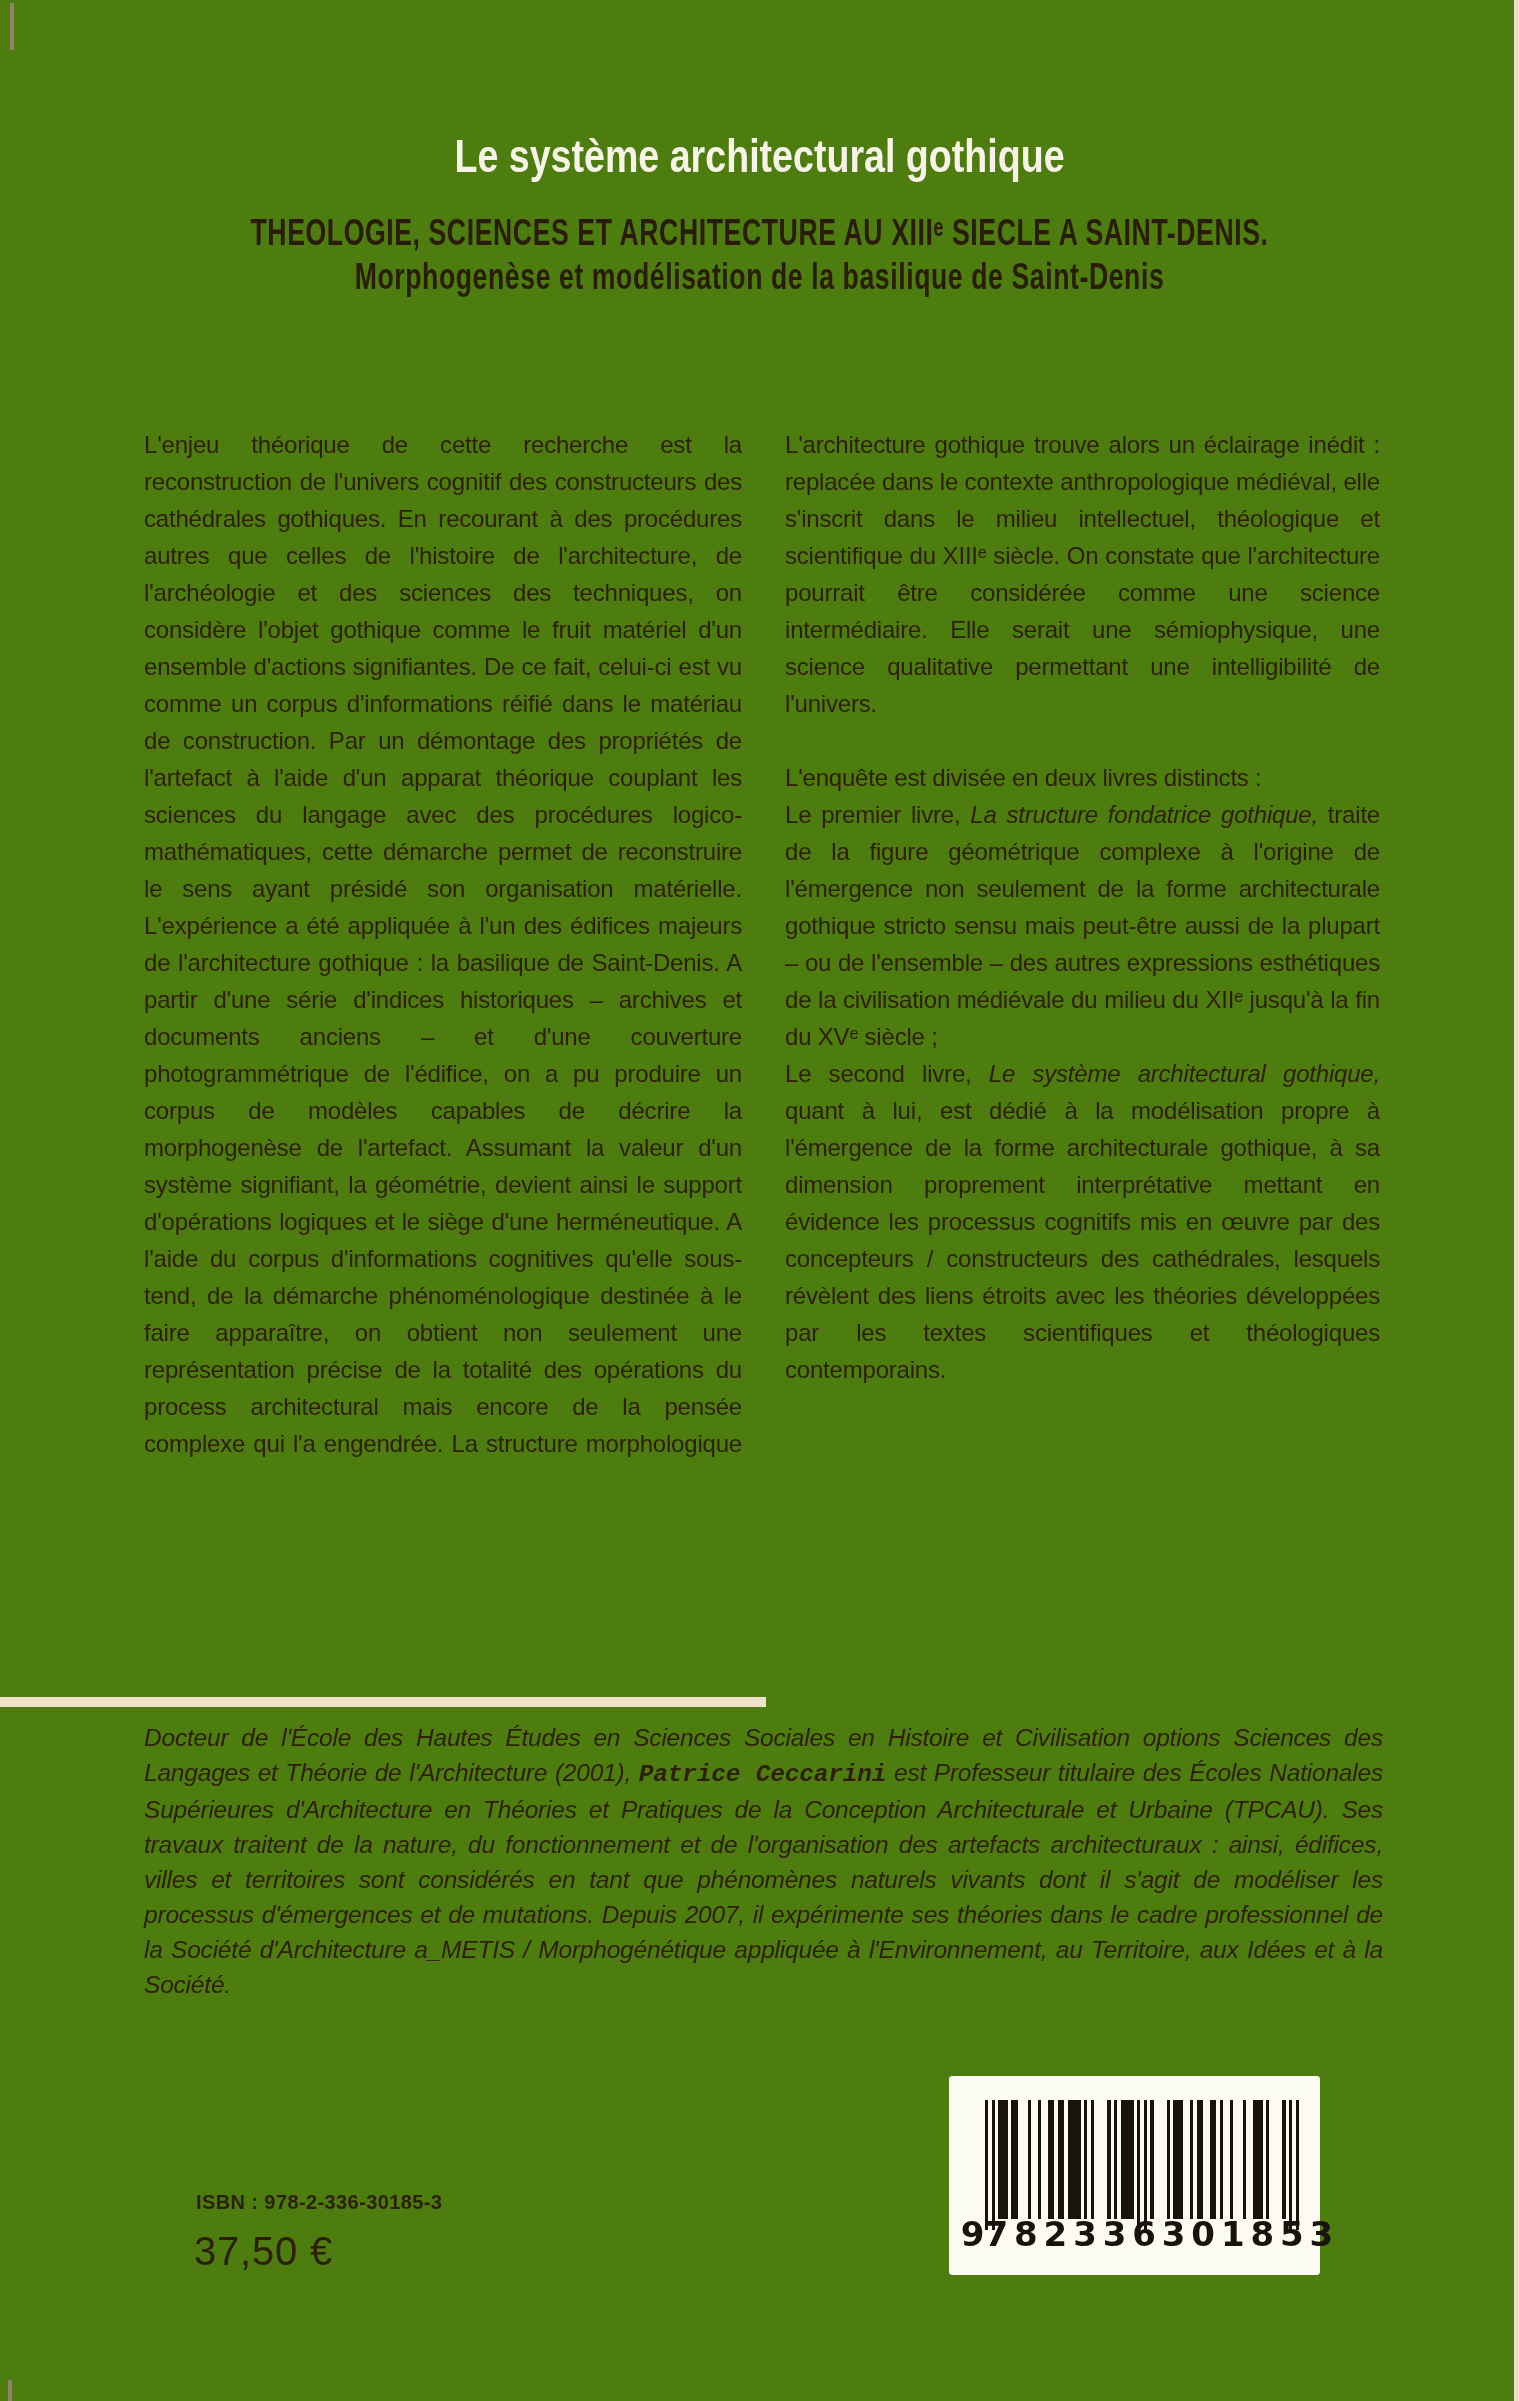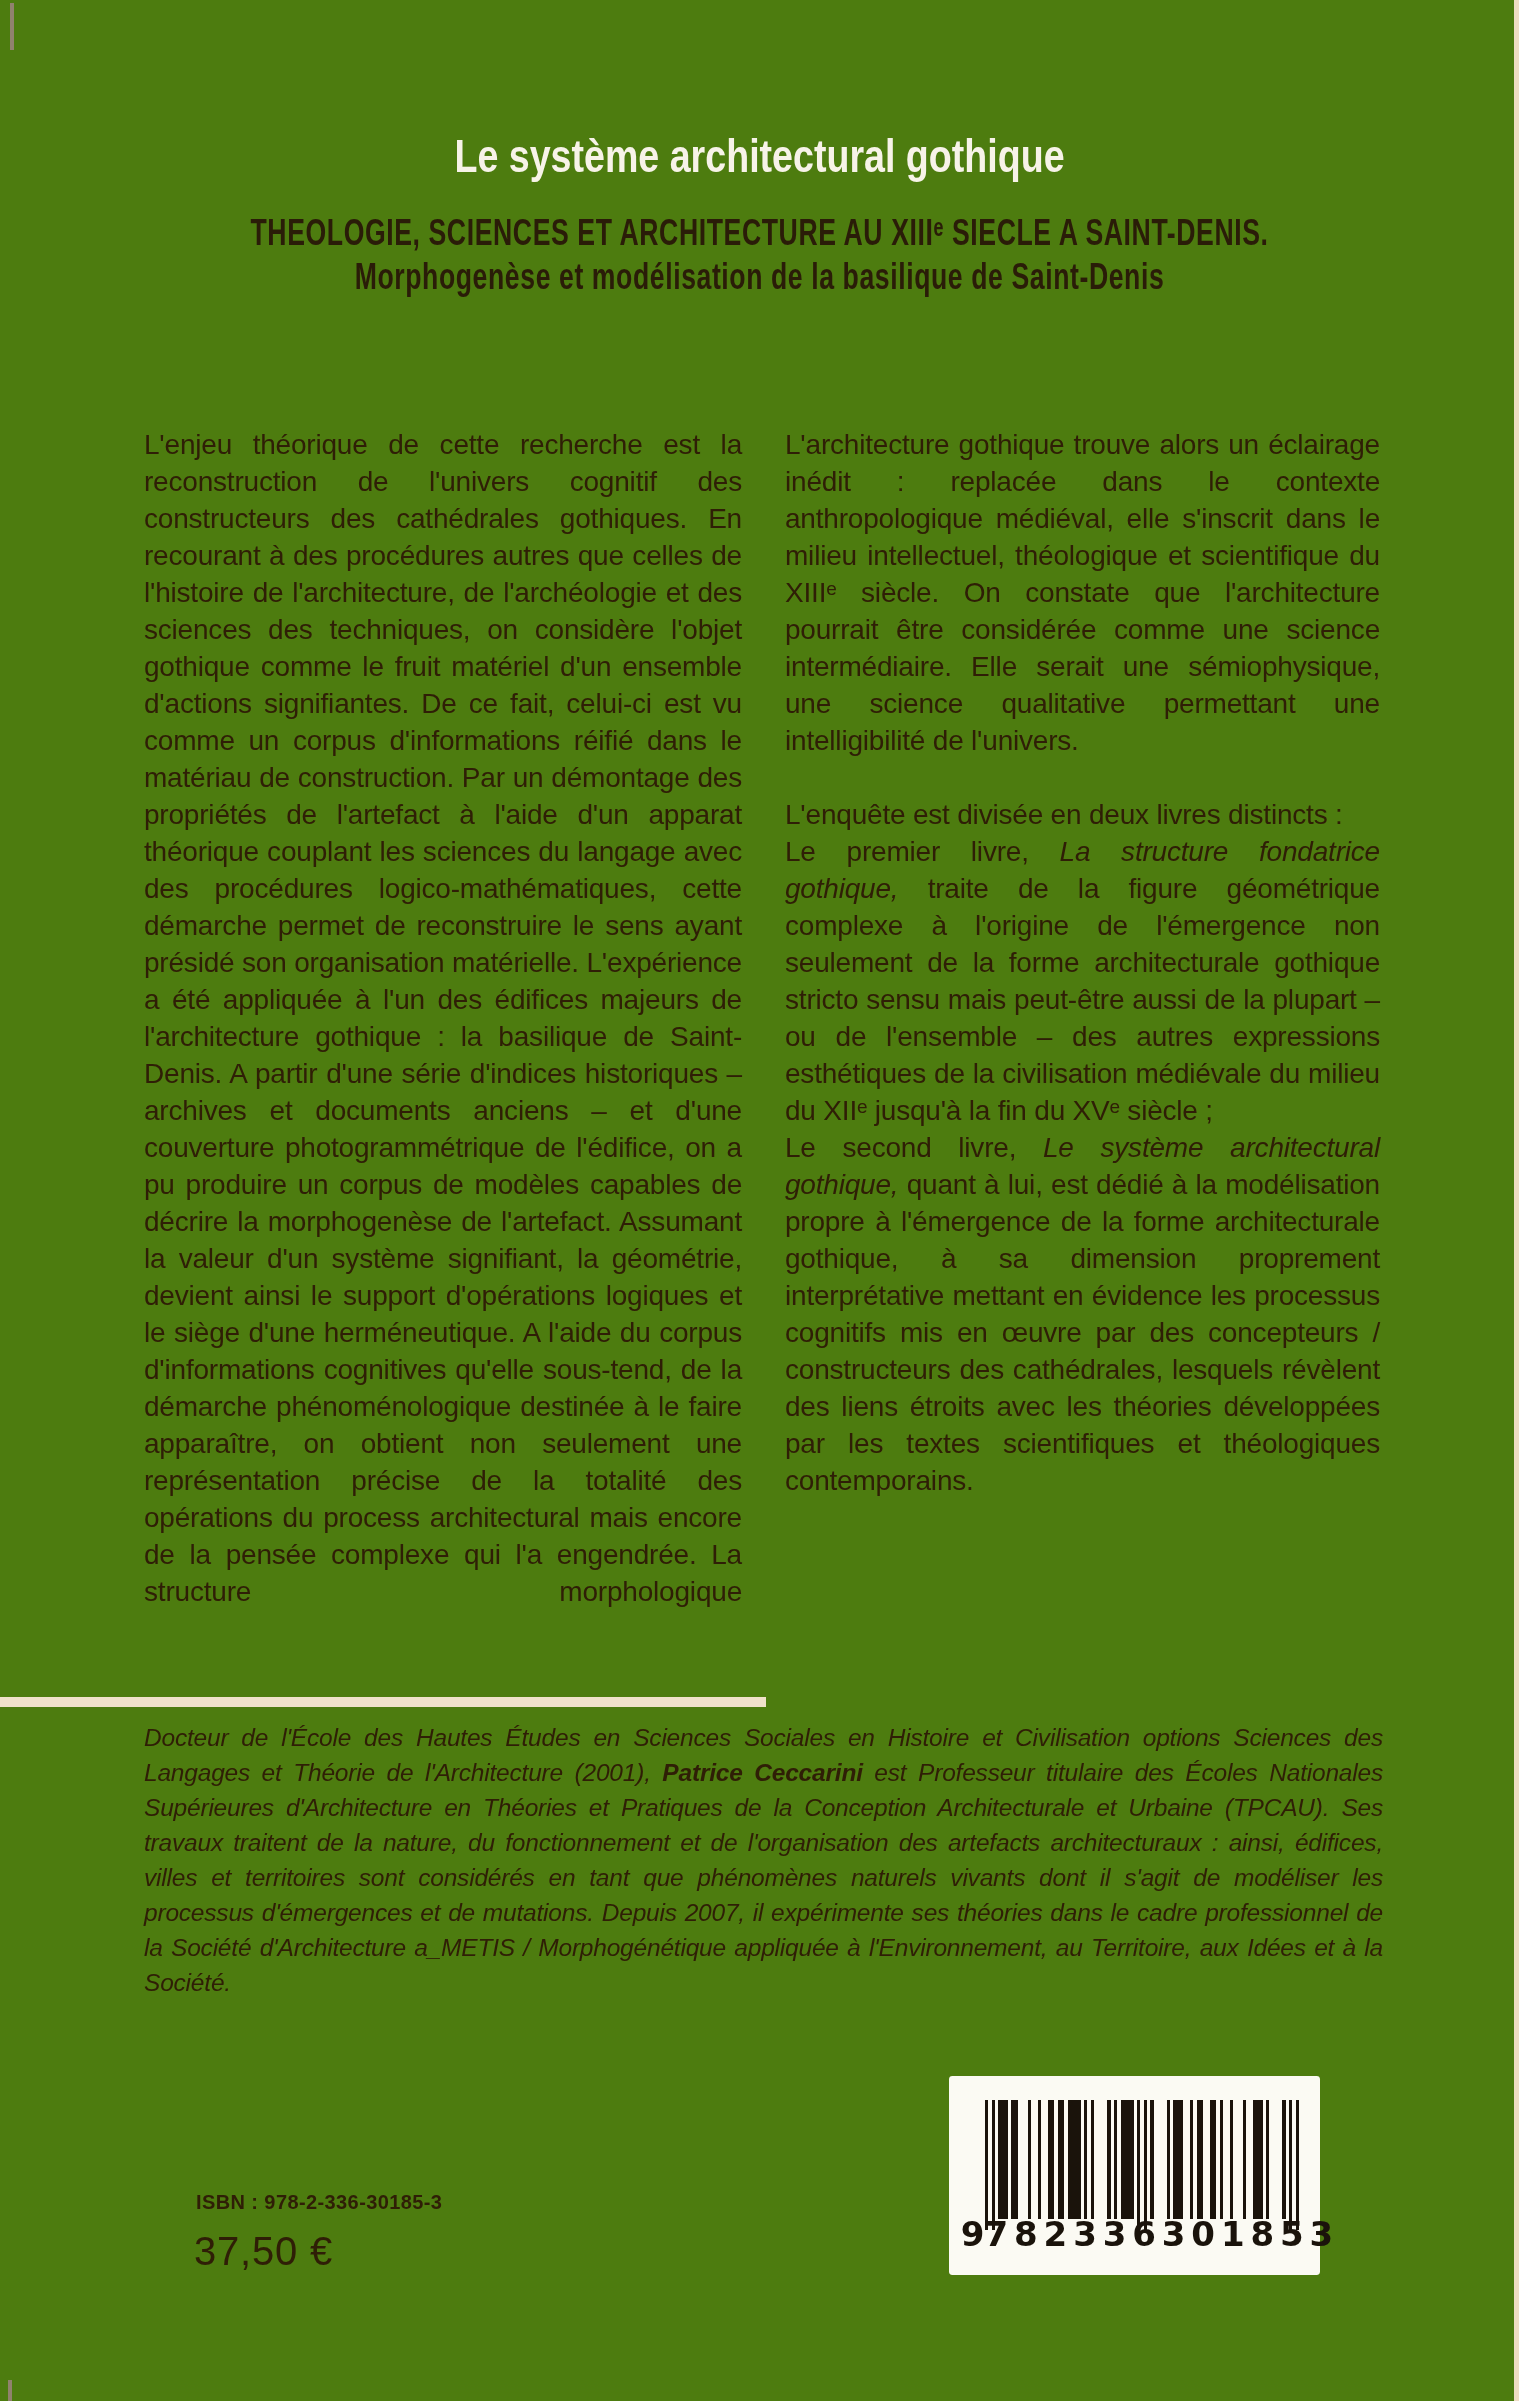--- a/index.html
+++ b/index.html
@@ -24,41 +24,41 @@
     position:absolute;top:211px;left:0;right:0;
     text-align:center;
     font-weight:bold;
     color:#2a1c08;
     transform:scaleX(0.72);
   }
   .subtitle .s1{font-size:37px;line-height:44px;letter-spacing:0.8px;white-space:nowrap;}
   .subtitle .s2{font-size:37px;line-height:44px;letter-spacing:0.8px;white-space:nowrap;}
   .col{
     position:absolute;top:426px;
-    font-size:28px;line-height:37px;
+    font-size:24px;line-height:37px;
     text-align:justify;
     letter-spacing:-0.2px;
   }
   .col p{margin:0;}
   .col-left{left:144px;width:598px;text-align-last:justify;}
   .col-right{left:785px;width:595px;}
   .col-right .gap-before{margin-top:37px;}
   .rule{
     position:absolute;left:0;top:1697px;
     width:766px;height:10px;
     background:#f0e2ca;
   }
   .bio{
     position:absolute;left:144px;top:1720px;width:1239px;
     font-size:24.5px;line-height:35px;
     font-style:italic;
     text-align:justify;
     letter-spacing:-0.2px;
   }
-  .bio b{font-weight:bold;}
+  .bio b{font-weight:bold;font-family:Liberation Mono, monospace;}
   .isbn{
     position:absolute;left:196px;top:2191px;
     font-size:20px;font-weight:bold;letter-spacing:0.4px;
   }
   .price{
     position:absolute;left:194px;top:2229px;
     font-size:40px;font-weight:500;letter-spacing:0.8px;
   }
   .barcode-box{
     position:absolute;left:949px;top:2076px;

